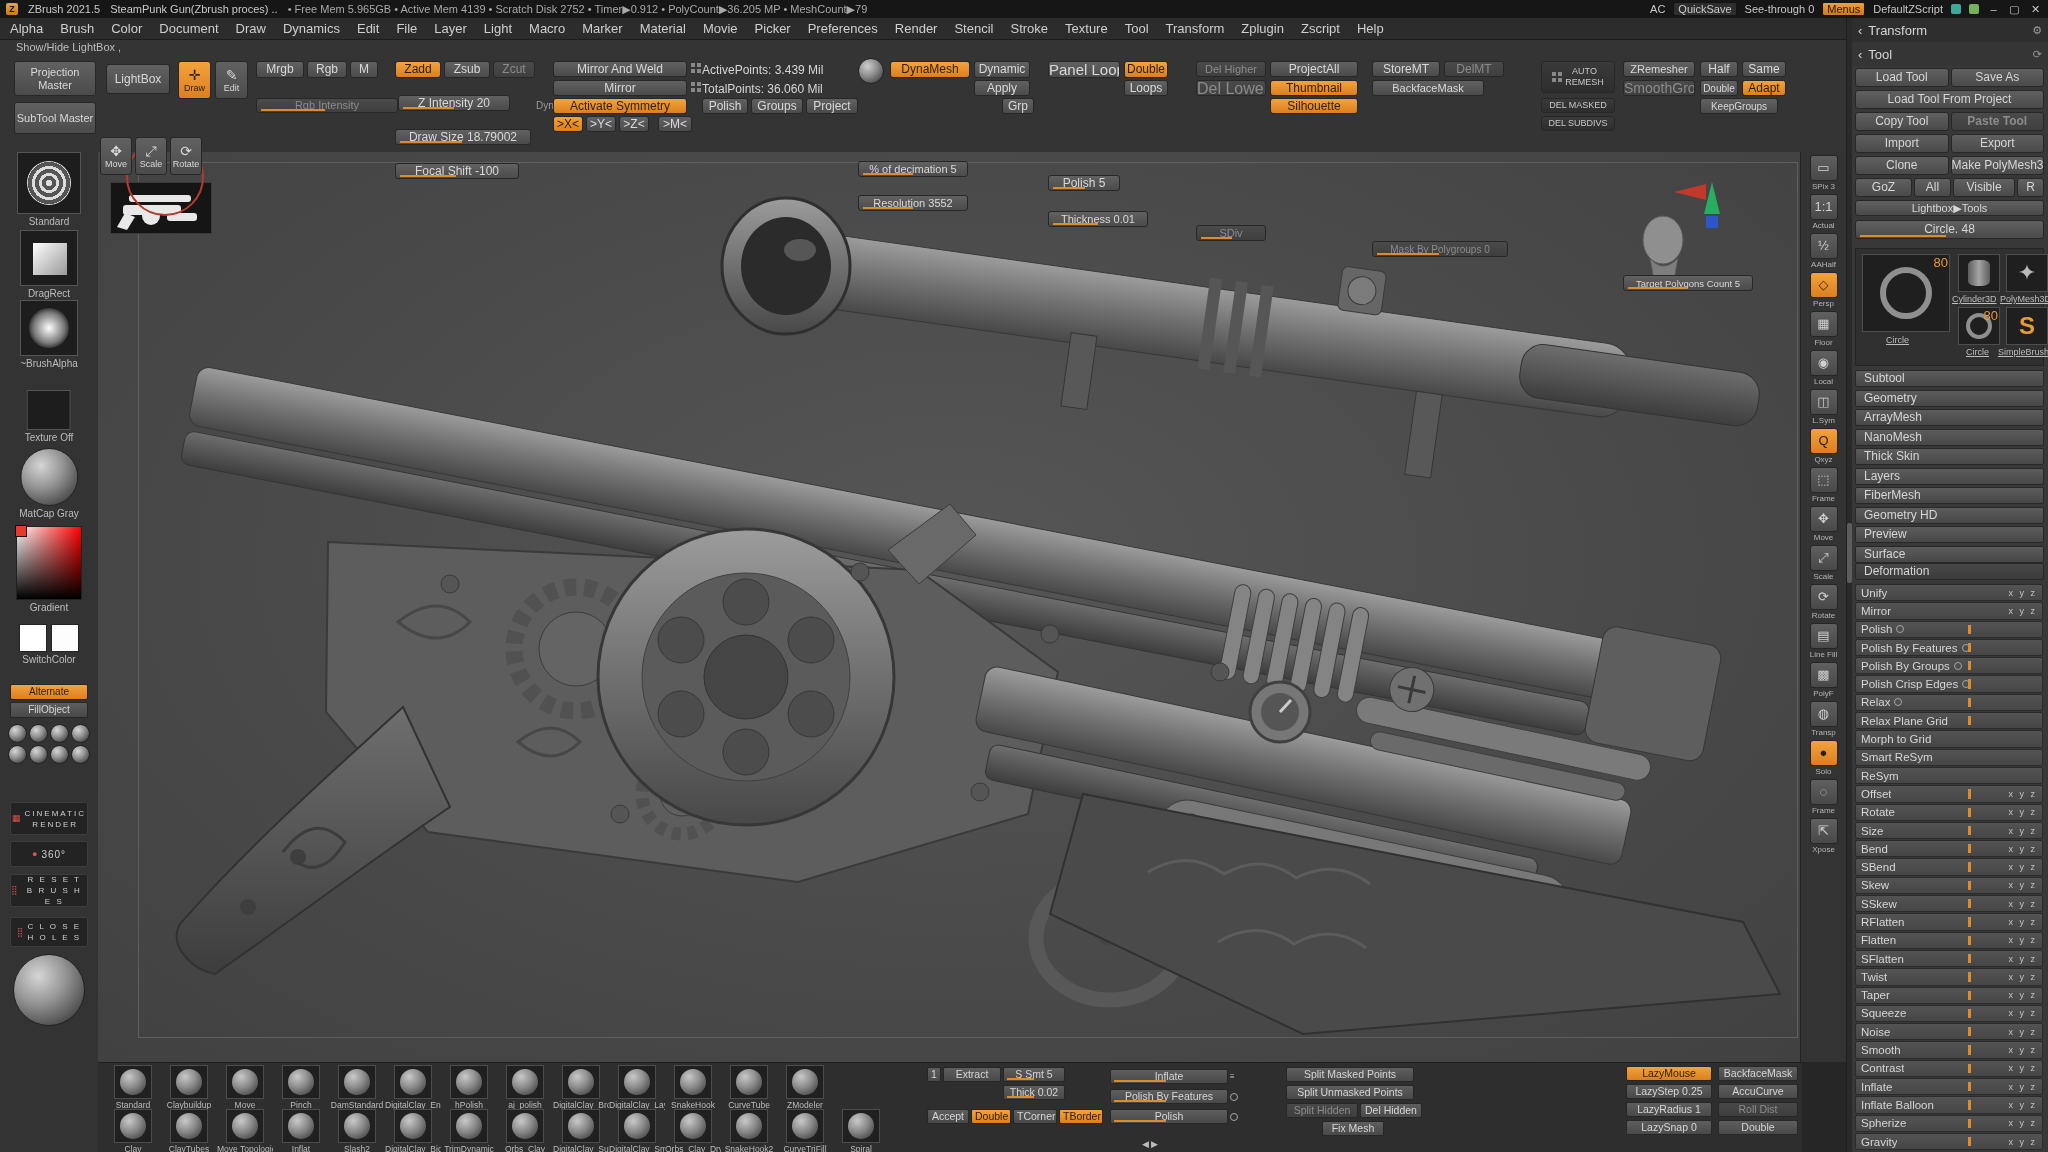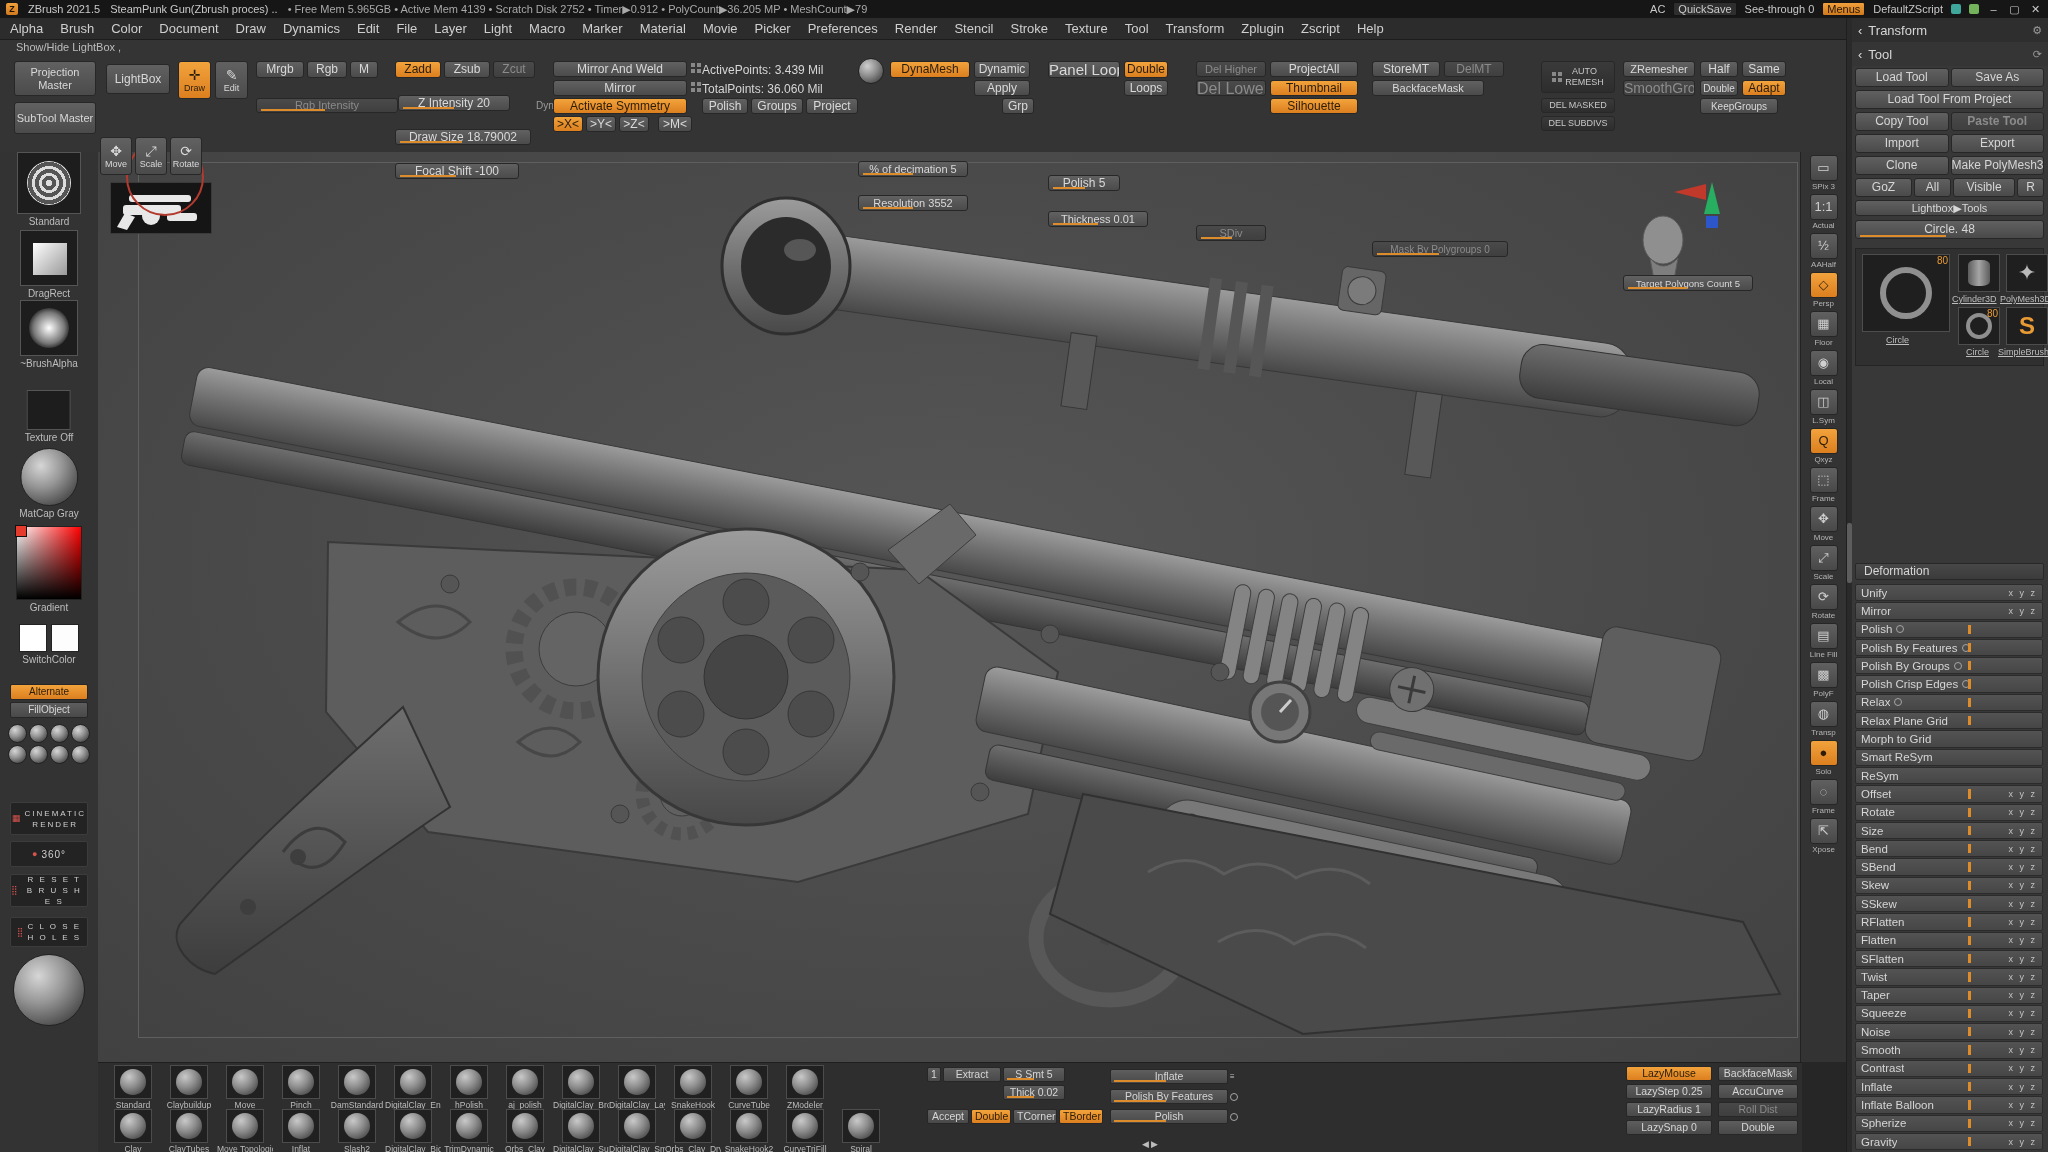--- a/index.html
+++ b/index.html
@@ -66,21 +66,21 @@
 #tp-scroll{position:absolute;left:0;top:0;width:5px;height:100%;background:#2a2a2a;}
 #tp-scroll .handle{position:absolute;left:0;top:505px;width:5px;height:60px;background:#5d5d5d;border-radius:2px;}
 .tp-h1{position:absolute;left:5px;right:0;height:24px;background:#2e2e2e;display:flex;align-items:center;gap:6px;padding:0 6px;font-size:13px;}
 .tp-h1 .gear{margin-left:auto;color:#9a9a9a;font-size:11px;}
 .act-row{position:absolute;left:8px;right:4px;display:flex;gap:2px;}
 .act-btn{flex:1;height:19px;background:linear-gradient(#606060,#4a4a4a);border:1px solid #272727;border-radius:3px;font-size:12px;line-height:17px;text-align:center;overflow:hidden;white-space:nowrap;position:relative;}
 .act-btn.dis{color:#8b8b8b;background:linear-gradient(#4a4a4a,#3f3f3f);font-weight:bold;}
 .act-btn.slide::after{content:"";position:absolute;left:4px;bottom:1px;height:2px;width:46%;background:#dd8c2c;}
 #thumbs{position:absolute;left:8px;right:4px;top:230px;height:118px;background:#303030;border:1px solid #242424;}
 .tool-thumb{position:absolute;background:#1f1f1f;border:1px solid #4d4d4d;}
-.tool-thumb .badge{position:absolute;right:1px;top:0;font-size:10px;color:#e89a35;text-align:right;}
+.tool-thumb .badge{position:absolute;right:1px;top:0;font-size:13px;color:#e89a35;text-align:right;}
 .tt-label{position:absolute;font-size:9px;color:#bdbdbd;white-space:nowrap;text-decoration:underline;}
 .ring{position:absolute;left:50%;top:50%;transform:translate(-50%,-50%);border-radius:50%;border:6px solid #8f8f8f;}
 .cyl{position:absolute;left:50%;top:50%;transform:translate(-50%,-50%);width:22px;height:26px;background:linear-gradient(90deg,#5d5d5d,#a5a5a5,#5d5d5d);border-radius:8px/5px;}
 .star{position:absolute;left:50%;top:50%;transform:translate(-50%,-50%);color:#b9b9b9;font-size:22px;}
 .sbrush{position:absolute;left:50%;top:50%;transform:translate(-50%,-50%);color:#e89a35;font-size:24px;font-weight:bold;}
 .sec-btn{position:absolute;left:8px;right:4px;height:17px;background:linear-gradient(#5c5c5c,#474747);border:1px solid #282828;border-radius:2px;font-size:12px;line-height:15px;padding-left:8px;overflow:hidden;white-space:nowrap;}
 #def-rows{position:absolute;left:5px;right:2px;top:566px;}
 .def-row{position:relative;height:17.3px;margin:0 3px 1px;background:linear-gradient(#535353,#464646);border:1px solid #2b2b2b;border-radius:2px;display:flex;align-items:center;padding:0 5px;font-size:11.5px;}
 .def-row:not(.btnrow)::before{content:"";position:absolute;left:60%;top:3px;bottom:3px;width:3px;background:#dd8c2c;}
 .def-label{overflow:hidden;white-space:nowrap;}
@@ -651,20 +651,42 @@
       <div class="ring" style="width:26px;height:26px;border-width:4px"></div>
       <span class="badge">80</span>
     </div>
     <div class="tt-label" style="left:110px;top:98px">Circle</div>
     <div class="tool-thumb" style="left:150px;top:58px;width:42px;height:38px">
         <div class="sbrush">S</div>
       </div>
     <div class="tt-label" style="left:142px;top:98px">SimpleBrush</div>
   </div>
 
+  <div id="tp-sections" style="position: absolute; left: 0px; right: 0px; top: 352px;">
+
+      <div class="sec-btn" style="position:relative;left:0;margin:0 4px 2.5px 8px">Subtool</div>
+
+      <div class="sec-btn" style="position:relative;left:0;margin:0 4px 2.5px 8px">Geometry</div>
+
+      <div class="sec-btn" style="position:relative;left:0;margin:0 4px 2.5px 8px">ArrayMesh</div>
+
+      <div class="sec-btn" style="position:relative;left:0;margin:0 4px 2.5px 8px">NanoMesh</div>
+
+      <div class="sec-btn" style="position:relative;left:0;margin:0 4px 2.5px 8px">Thick Skin</div>
+
+      <div class="sec-btn" style="position:relative;left:0;margin:0 4px 2.5px 8px">Layers</div>
+
+      <div class="sec-btn" style="position:relative;left:0;margin:0 4px 2.5px 8px">FiberMesh</div>
+
+      <div class="sec-btn" style="position:relative;left:0;margin:0 4px 2.5px 8px">Geometry HD</div>
+
+      <div class="sec-btn" style="position:relative;left:0;margin:0 4px 2.5px 8px">Preview</div>
+
+      <div class="sec-btn" style="position:relative;left:0;margin:0 4px 2.5px 8px">Surface</div>
+    </div>
 
   <div class="sec-btn" style="top:545px;background:linear-gradient(#484848,#3b3b3b)">Deformation</div>
 
   <div id="def-rows">
 
       <div class="def-row btnrow">
         <span class="def-label">Unify</span>
 
         <span class="def-axes">x y z</span>
       </div>
@@ -1071,20 +1093,35 @@
     <div class="row" style="left:0;top:26px">
         <div class="b slide" style="width:118px">Polish By Features</div>
         <span class="dot8"></span>
       </div>
     <div class="row" style="left:0;top:46px">
         <div class="b slide" style="width:118px">Polish</div>
         <span class="dot8"></span>
       </div>
   </div>
 
+  <div class="bp" style="left:1188px;width:172px">
+    <div class="row" style="left:0;top:4px">
+        <div class="b" style="width:128px">Split Masked Points</div>
+      </div>
+    <div class="row" style="left:0;top:22px">
+        <div class="b" style="width:128px">Split Unmasked Points</div>
+      </div>
+    <div class="row" style="left:0;top:40px">
+        <div class="b dis" style="width:72px">Split Hidden</div>
+        <div class="b" style="width:62px">Del Hidden</div>
+      </div>
+    <div class="row" style="left:36px;top:58px">
+        <div class="b" style="width:62px">Fix Mesh</div>
+      </div>
+  </div>
 
 
   <div class="bp" style="left:1528px;width:88px">
 
       <div class="row" style="position:relative;left:0;margin-top:3px">
         <div class="b or" style="width:86px">LazyMouse</div>
       </div>
 
       <div class="row" style="position:relative;left:0;margin-top:3px">
         <div class="b" style="width:86px">LazyStep 0.25</div>

